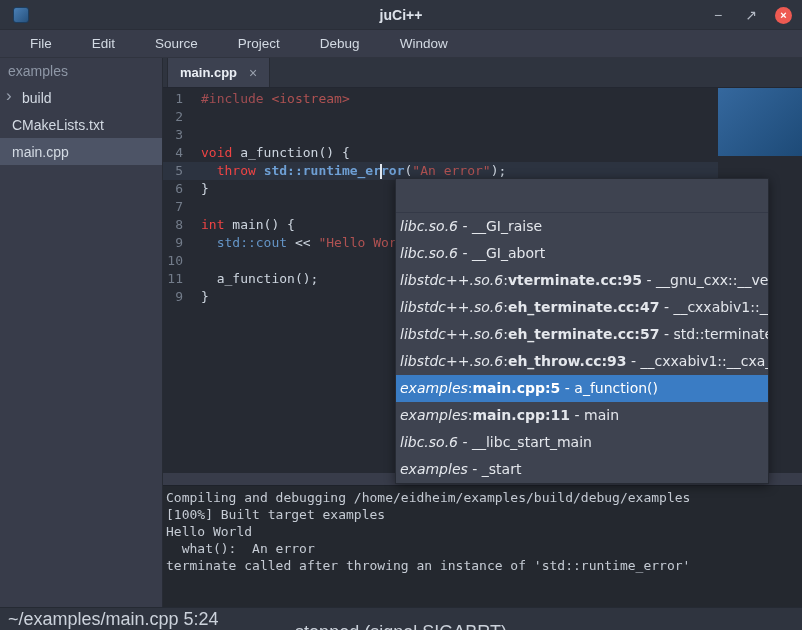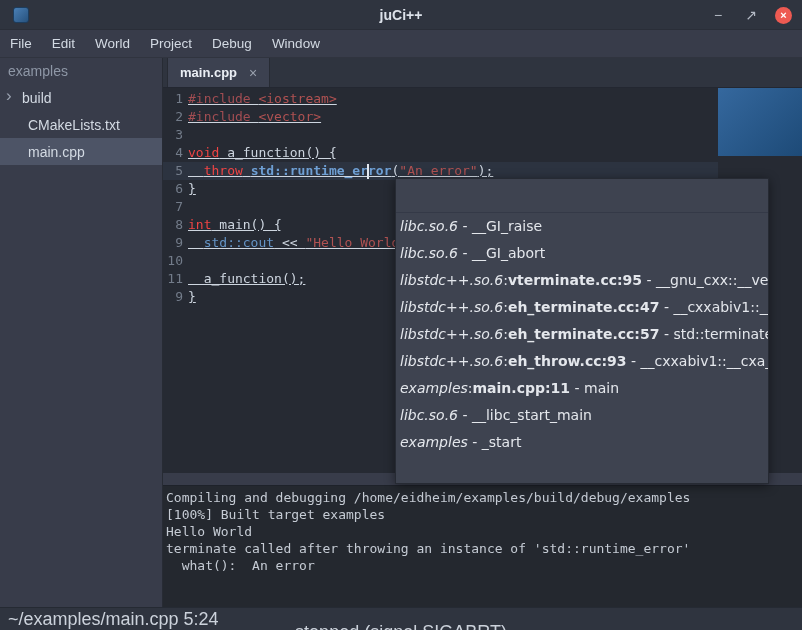--- a/index.html
+++ b/index.html
@@ -15,49 +15,49 @@
   .win-title { position:absolute; left:0; right:0; top:0; height:30px; line-height:30px;
                text-align:center; color:#dde2ea; font-size:14px; font-weight:bold; }
   .win-controls { position:absolute; right:10px; top:0; height:30px; display:flex; align-items:center; gap:15px; }
   .ctrl { color:#b4bac5; font-size:14px; width:18px; text-align:center; cursor:default; }
   .ctrl-close { width:17px; height:17px; border-radius:50%; background:#ee5a52; color:#ffffff;
                 font-size:11px; line-height:17px; text-align:center; font-weight:bold; }
 
   
   .menubar { position:absolute; top:30px; left:0; right:0; height:28px; background:#383c4a;
              display:flex; align-items:stretch; border-bottom:1px solid #30343f; }
-  .menu-item { padding:0 10px; line-height:27px; color:#d3dae3; font-size:13.5px; }
+  .menu-item { padding:0 10px; line-height:27px; color:#d3dae3; font-size:13.5px;margin-left:20px; }
 
   
   .content { position:absolute; top:58px; left:0; right:0; bottom:23px; display:flex; }
 
   
   .sidebar { width:163px; flex:none; background:#383c4a; border-right:1px solid #272b34; }
   .sidebar-header { height:26px; line-height:26px; padding-left:8px; color:#8e97a6; font-size:14px; }
   .tree-item { height:27px; display:flex; align-items:center; color:#d3dae3; font-size:14px; }
-  .tree-item.file { padding-left:28px; }
+  .tree-item.file { padding-left:12px; }
   .tree-item.folder { padding-left:6px; }
   .tree-item.selected { background:#4d5466; }
   .expander { width:16px; color:#9aa2b0; font-size:17px; line-height:16px; margin-top:-3px; }
 
   
   .main { flex:1; display:flex; flex-direction:column; min-width:0; }
   .tabbar { height:30px; flex:none; background:#2f343f; display:flex; border-bottom:1px solid #232731; }
   .tab { margin-left:4px; display:flex; align-items:center; gap:12px; padding:0 12px;
          background:#3c4150; border-left:1px solid #272b34; border-right:1px solid #272b34; }
   .tab-label { color:#eaeef4; font-size:13px; font-weight:bold; }
   .tab-close { color:#9aa1ae; font-size:14px; }
 
   .editor { position:relative; flex:1; background:#262a33; overflow:hidden; }
   .current-line { position:absolute; left:0; top:74px; width:555px; height:18px; background:#2c3340; }
   .lines { position:absolute; top:2px; left:0; right:0; z-index:1;
            font-family:"DejaVu Sans Mono",monospace; font-size:13px; }
   .line { height:18px; line-height:18px; display:flex; white-space:pre; }
   .gutter { flex:none; width:20px; text-align:right; color:#737c8a; }
-  .code { margin-left:5px; color:#ced6e0;text-decoration:underline; }
+  .code { margin-left:18px; color:#ced6e0; }
   .pp   { color:#a14d52; }
   .inc  { color:#b05252; }
   .str  { color:#b05252; }
   .kw   { color:#ef4444; }
   .ns   { color:#6494c6; }
   .type { color:#6e9fd4; font-weight:bold; }
   .pl   { color:#ced6e0; }
   .cursor { display:inline-block; width:2px; height:15px; background:#e2e8f0; vertical-align:middle; margin:0 -1px; }
   .tooltip-box { position:absolute; top:0; right:0; width:84px; height:68px; z-index:2;
                  background:linear-gradient(135deg,#35689e,#1d4a77); }
@@ -96,21 +96,21 @@
     <div class="win-controls">
       <span class="ctrl">−</span>
       <span class="ctrl">↗</span>
       <span class="ctrl-close">×</span>
     </div>
   </div>
 
   <div class="menubar" id="menubar">
       <div class="menu-item">File</div>
       <div class="menu-item">Edit</div>
-      <div class="menu-item">World</div>
+      <div class="menu-item">Source</div>
       <div class="menu-item">Project</div>
       <div class="menu-item">Debug</div>
       <div class="menu-item">Window</div>
     </div>
 
   <div class="content">
     <div class="sidebar">
       <div class="sidebar-header">examples</div>
       <div id="tree">
           <div class="tree-item folder">
@@ -131,54 +131,55 @@
         <div class="tab">
           <span class="tab-label">main.cpp</span>
           <span class="tab-close">×</span>
         </div>
       </div>
 
       <div class="editor">
         <div class="current-line"></div>
         <div class="lines" id="code">
             <div class="line"><span class="gutter">1</span><span class="code"><span class="pp">#include </span><span class="inc">&lt;iostream&gt;</span></span></div>
-            <div class="line"><span class="gutter">2</span><span class="code"><span class="pp">#include </span><span class="inc">&lt;vector&gt;</span></span></div>
+            <div class="line"><span class="gutter">2</span></div>
             <div class="line"><span class="gutter">3</span><span class="code"></span></div>
             <div class="line"><span class="gutter">4</span><span class="code"><span class="kw">void</span><span class="pl"> a_function() {</span></span></div>
             <div class="line"><span class="gutter">5</span><span class="code"><span class="pl">  </span><span class="kw">throw</span><span class="pl"> </span><span class="type">std::runtime_er</span><span class="cursor"></span><span class="type">ror</span><span class="pl">(</span><span class="str">"An error"</span><span class="pl">);</span></span></div>
             <div class="line"><span class="gutter">6</span><span class="code"><span class="pl">}</span></span></div>
             <div class="line"><span class="gutter">7</span><span class="code"></span></div>
             <div class="line"><span class="gutter">8</span><span class="code"><span class="kw">int</span><span class="pl"> main() {</span></span></div>
             <div class="line"><span class="gutter">9</span><span class="code"><span class="pl">  </span><span class="ns">std::cout</span><span class="pl"> &lt;&lt; </span><span class="str">"Hello World\n"</span><span class="pl">;</span></span></div>
             <div class="line"><span class="gutter">10</span><span class="code"></span></div>
             <div class="line"><span class="gutter">11</span><span class="code"><span class="pl">  a_function();</span></span></div>
             <div class="line"><span class="gutter">9</span><span class="code"><span class="pl">}</span></span></div>
           </div>
         <div class="tooltip-box"></div>
       </div>
 
       <div class="terminal" id="terminal">
           <div class="term-line">Compiling and debugging /home/eidheim/examples/build/debug/examples</div>
           <div class="term-line">[100%] Built target examples</div>
           <div class="term-line">Hello World</div>
+          <div class="term-line">  what():  An error</div>
           <div class="term-line">terminate called after throwing an instance of 'std::runtime_error'</div>
-          <div class="term-line">  what():  An error</div>
         </div>
     </div>
   </div>
 
   <div class="popup">
     <div class="popup-search"></div>
     <div id="popup-list">
         <div class="popup-item"><span class="lib">libc.so.6</span><span class="pl2"> - __GI_raise</span></div>
         <div class="popup-item"><span class="lib">libc.so.6</span><span class="pl2"> - __GI_abort</span></div>
         <div class="popup-item"><span class="lib">libstdc++.so.6</span><span class="pl2">:</span><span class="loc">vterminate.cc:95</span><span class="pl2"> - __gnu_cxx::__verbose_terminate_handler()</span></div>
         <div class="popup-item"><span class="lib">libstdc++.so.6</span><span class="pl2">:</span><span class="loc">eh_terminate.cc:47</span><span class="pl2"> - __cxxabiv1::__terminate(void (*)())</span></div>
         <div class="popup-item"><span class="lib">libstdc++.so.6</span><span class="pl2">:</span><span class="loc">eh_terminate.cc:57</span><span class="pl2"> - std::terminate()</span></div>
         <div class="popup-item"><span class="lib">libstdc++.so.6</span><span class="pl2">:</span><span class="loc">eh_throw.cc:93</span><span class="pl2"> - __cxxabiv1::__cxa_throw</span></div>
+        <div class="popup-item selected"><span class="lib">examples</span><span class="pl2">:</span><span class="loc">main.cpp:5</span><span class="pl2"> - a_function()</span></div>
         <div class="popup-item"><span class="lib">examples</span><span class="pl2">:</span><span class="loc">main.cpp:11</span><span class="pl2"> - main</span></div>
         <div class="popup-item"><span class="lib">libc.so.6</span><span class="pl2"> - __libc_start_main</span></div>
         <div class="popup-item"><span class="lib">examples</span><span class="pl2"> - _start</span></div>
       </div>
   </div>
 
   <div class="statusbar">
     <span class="status-left">~/examples/main.cpp 5:24</span>
     <span class="status-center">stopped (signal SIGABRT)</span>
   </div>

